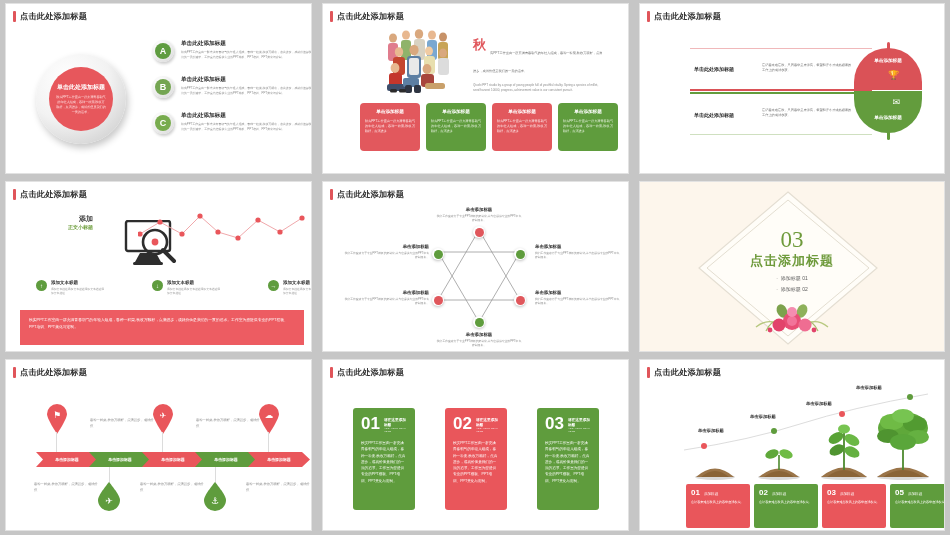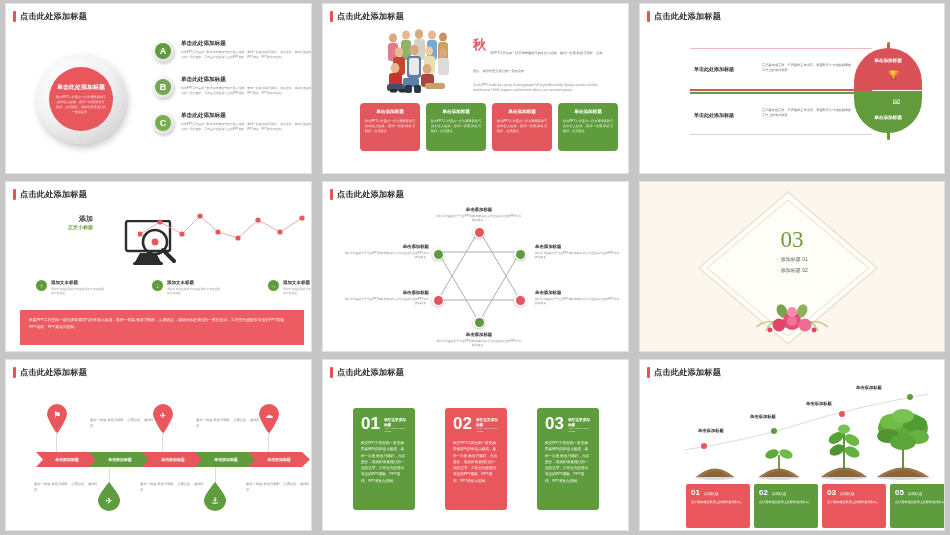--- a/index.html
+++ b/index.html
@@ -371,20 +371,21 @@
     </div>
   </div>
 
   <div class="slide s6">
     <svg class="s6-dia" viewBox="0 0 186 160">
       <polygon points="93,4 182,80 93,156 4,80" fill="#fffdf8" stroke="#e4ded2" stroke-width="1.2"></polygon>
       <polygon points="93,12 174,80 93,148 12,80" fill="none" stroke="#dcd5c6" stroke-width=".8"></polygon>
     </svg>
     <div class="s6-inner">
       <div class="s6-num">03</div>
+      <div class="s6-ttl">点击添加标题</div>
       <div class="s6-li">·&nbsp; <span>添加标题 01</span></div>
       <div class="s6-li">·&nbsp; <span>添加标题 02</span></div>
     </div>
     <svg class="s6-fl" width="80" height="34" viewBox="0 0 80 34">
       <path d="M4 26 q10 -8 20 -4" stroke="#b7c87e" stroke-width="1.4" fill="none"></path>
       <path d="M76 26 q-10 -8 -20 -4" stroke="#b7c87e" stroke-width="1.4" fill="none"></path>
       <path d="M14 30 q6 -12 14 -10" stroke="#a8bd6e" stroke-width="1.2" fill="none"></path>
       <path d="M66 30 q-6 -12 -14 -10" stroke="#a8bd6e" stroke-width="1.2" fill="none"></path>
       <ellipse cx="30" cy="10" rx="5" ry="7" fill="#7da24c" transform="rotate(-25 30 10)"></ellipse>
       <ellipse cx="50" cy="10" rx="5" ry="7" fill="#8eb15a" transform="rotate(25 50 10)"></ellipse>

